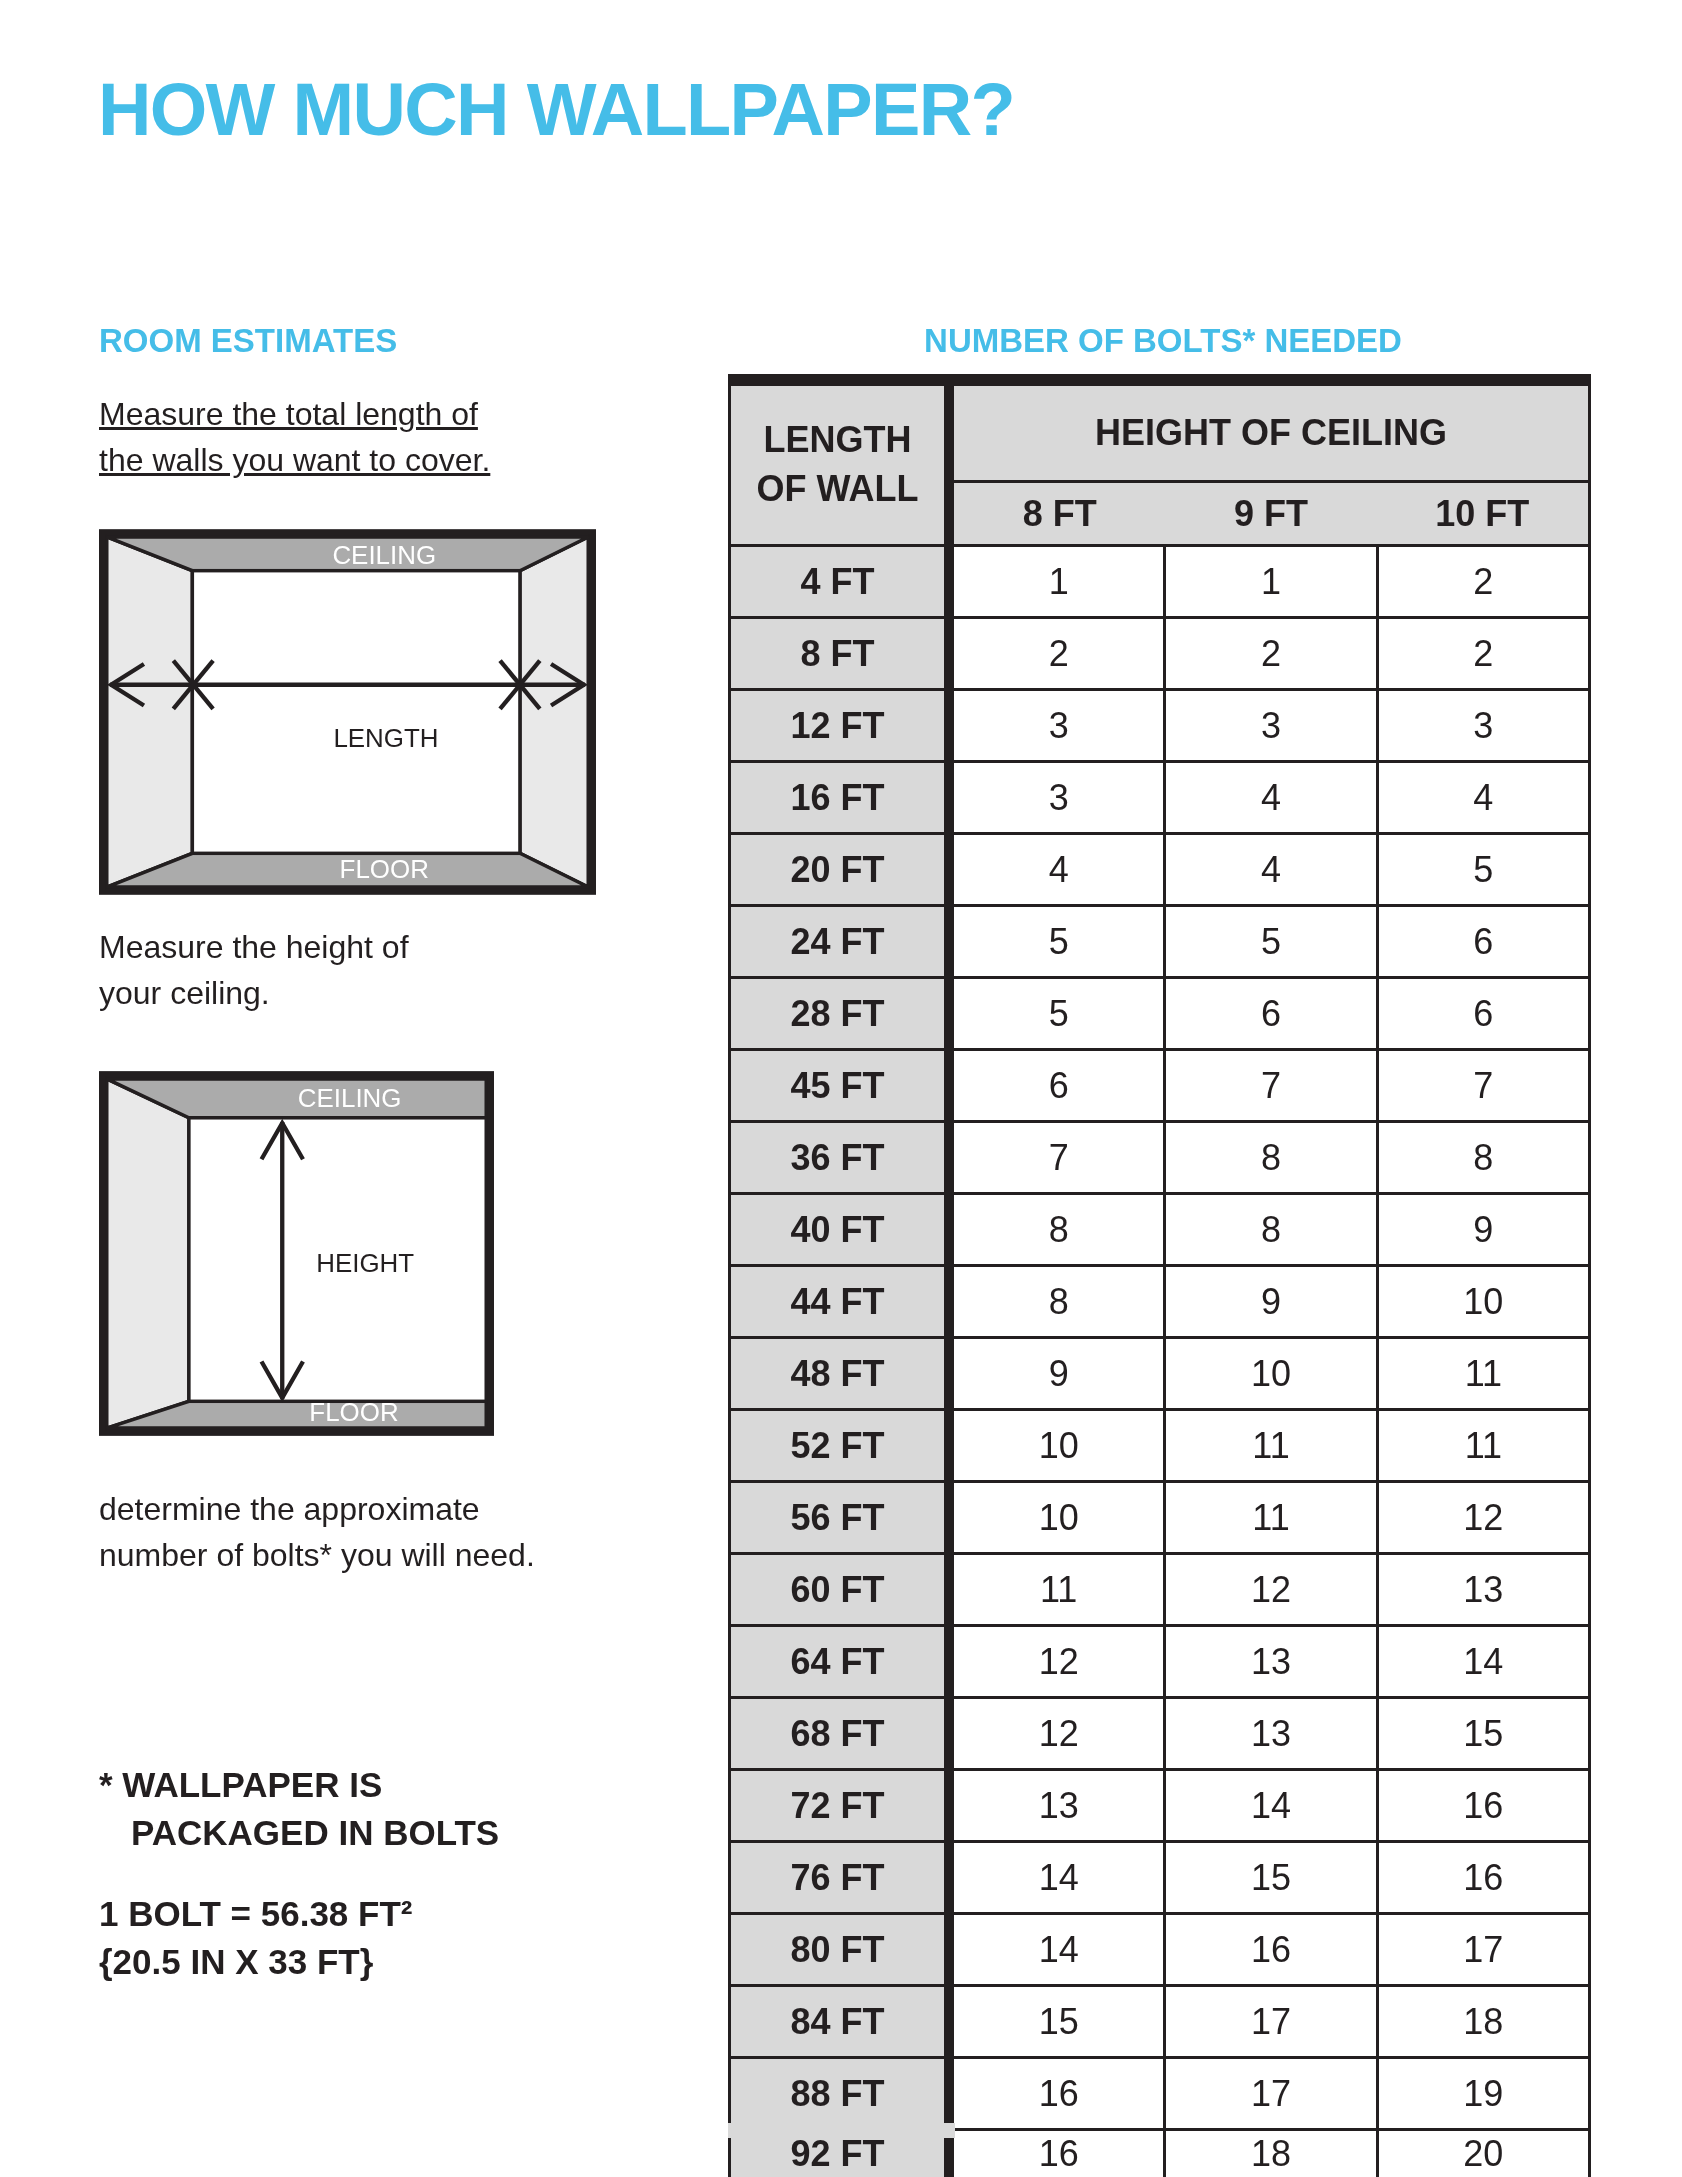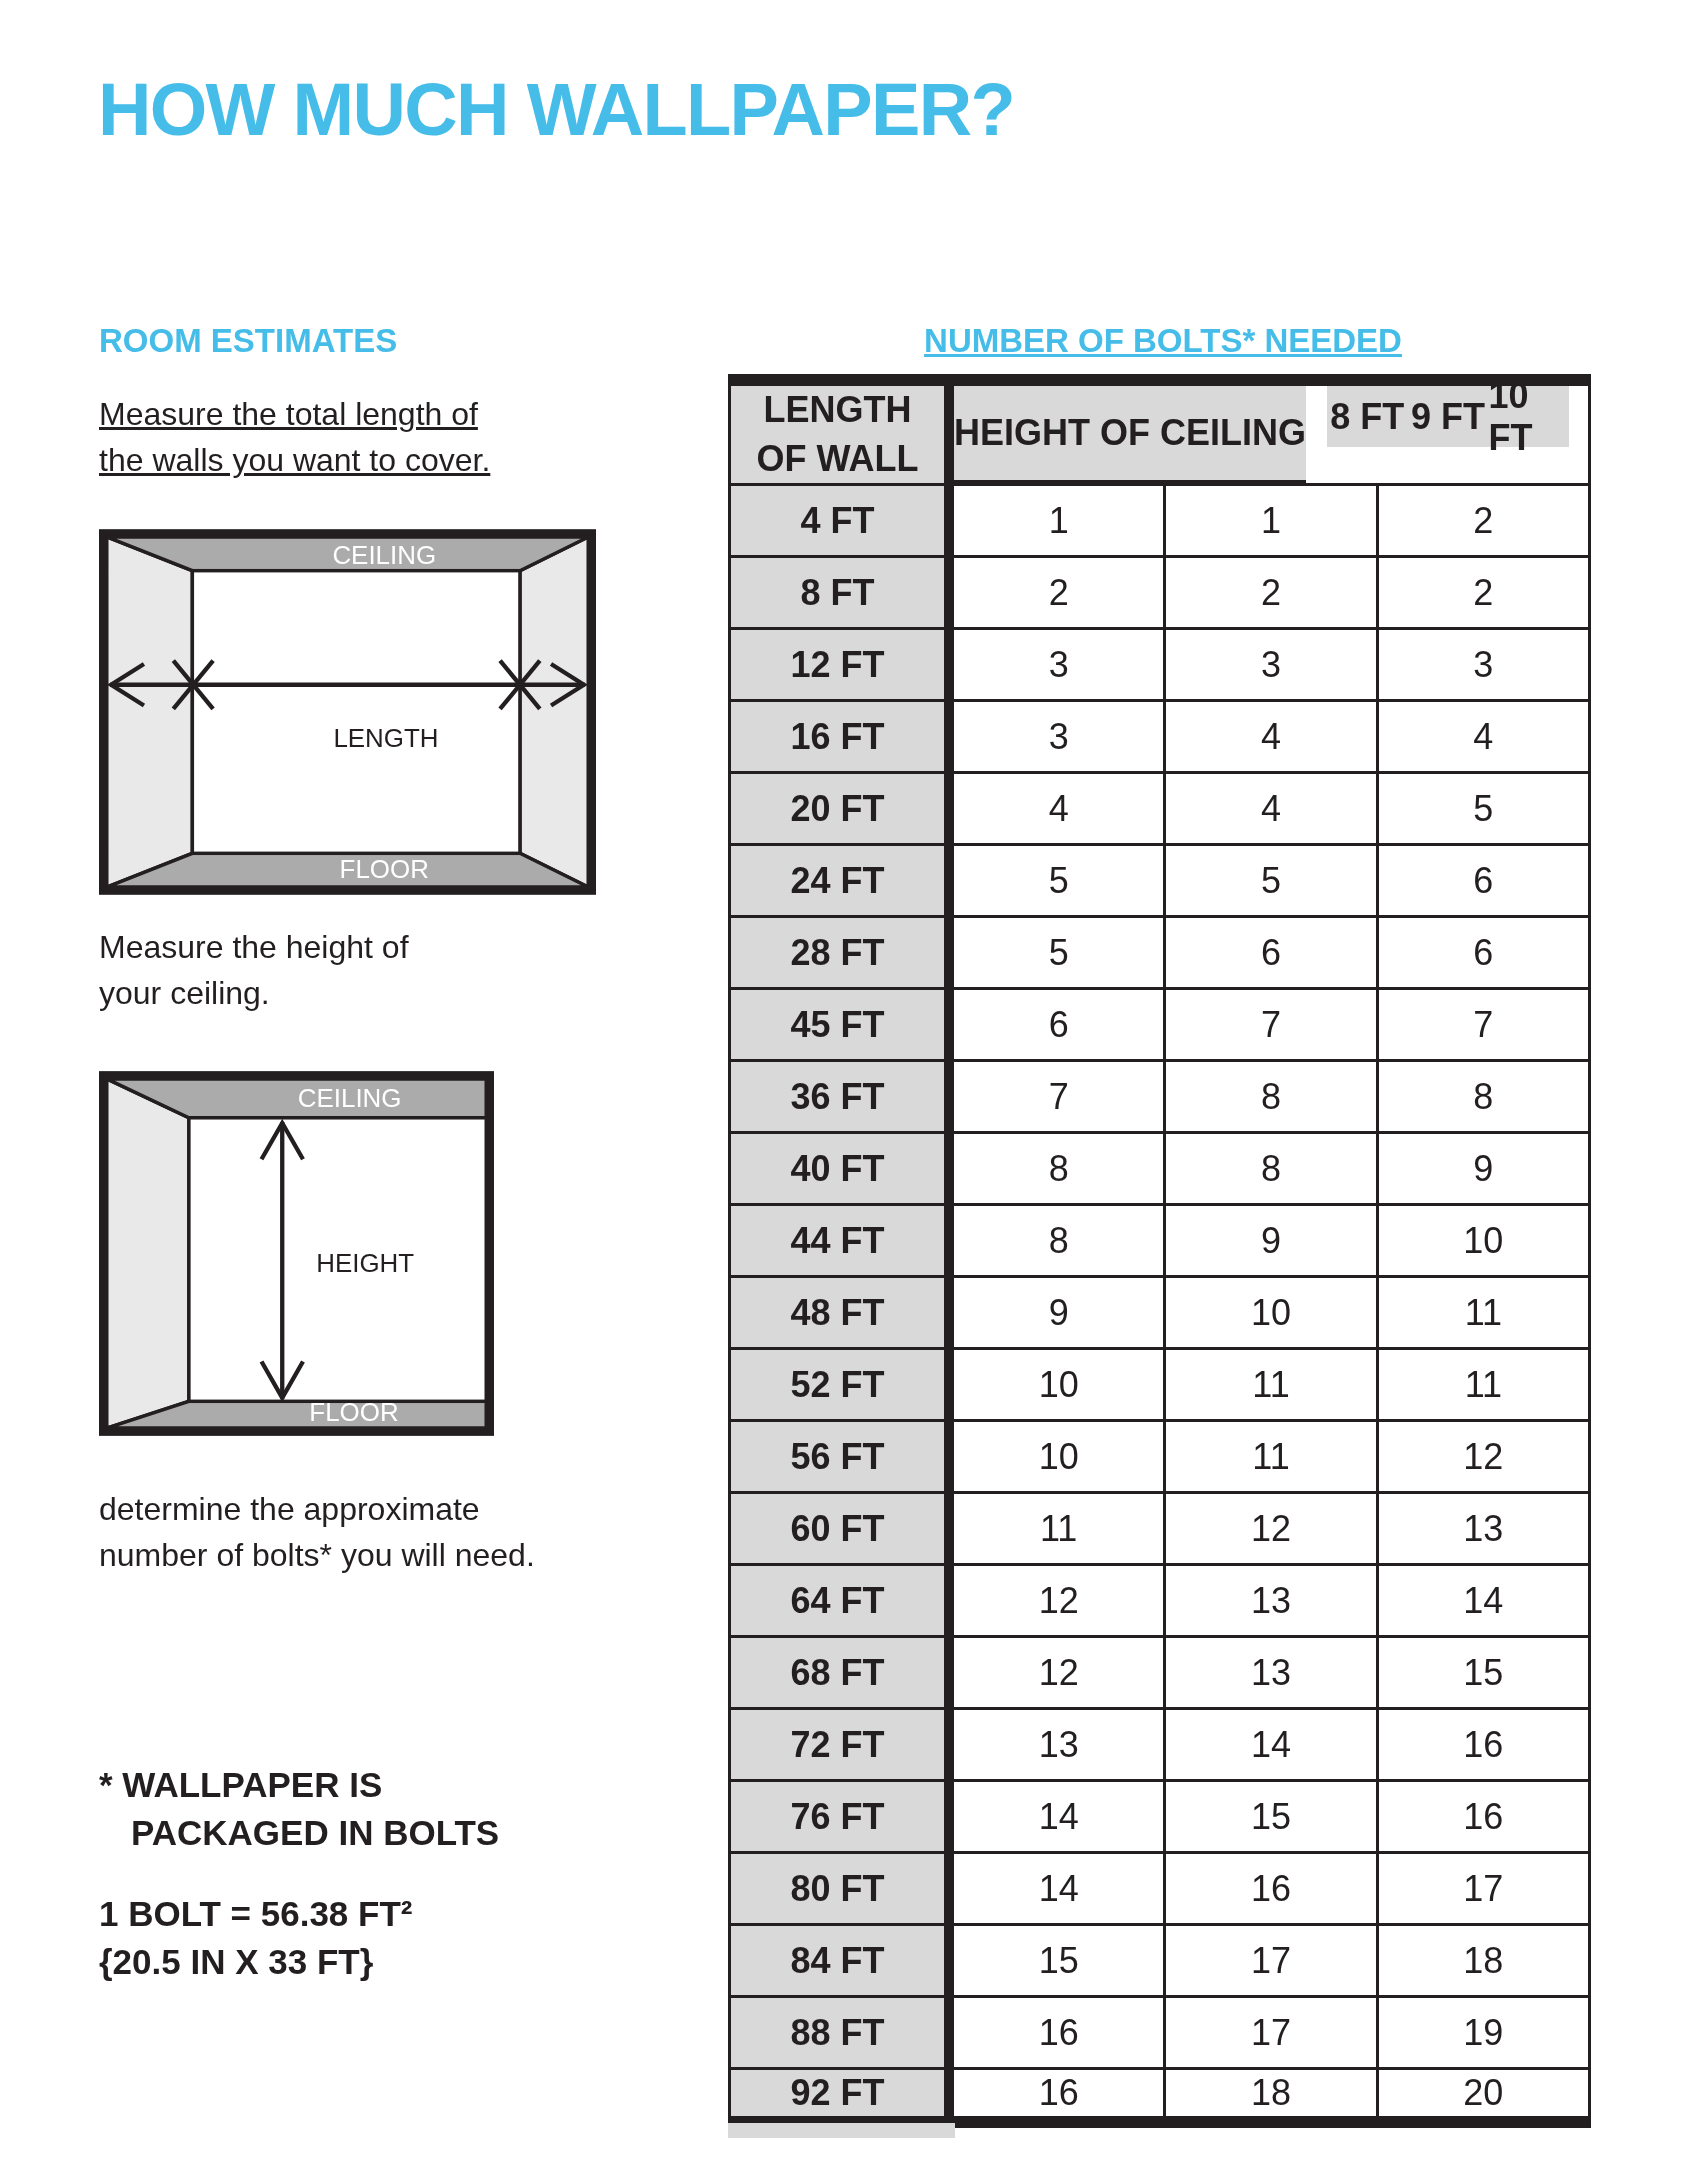--- a/index.html
+++ b/index.html
@@ -10,21 +10,21 @@
   .title {
     position:absolute; left:98px; top:73px;
     font-size:74px; font-weight:700; letter-spacing:-1.7px; line-height:1;
     color:#45bde8; white-space:nowrap;
   }
   .section-heading {
     position:absolute; font-size:33px; font-weight:700; letter-spacing:0;
     color:#45bde8; white-space:nowrap;
   }
   .room-heading { left:99px; top:322px; }
-  .bolts-heading { left:728px; top:322px; width:870px; text-align:center;text-decoration:underline; }
+  .bolts-heading { left:728px; top:322px; width:870px; text-align:center; }
   .para { position:absolute; left:99px; font-size:32px; line-height:46px; color:#231f20; }
   .para1 { top:391px;text-decoration:underline; }
   .para2 { top:924px; }
   .para3 { top:1486px; }
   .footnote { position:absolute; left:99px; top:1761px; font-size:35px; font-weight:700; line-height:48px; }
   .footnote .indent { padding-left:32px; }
   .boltinfo { position:absolute; left:99px; top:1890px; font-size:35px; font-weight:700; line-height:48px; }
   .diagram { position:absolute; left:99px; }
   .diagram1 { top:529px; }
   .diagram2 { top:1071px; }
@@ -36,21 +36,21 @@
     border-top:12px solid #231f20; border-bottom:12px solid #231f20;
     border-left:3.5px solid #231f20; border-right:3.5px solid #231f20;
     background:#ffffff;
   }
   .thead { display:flex; border-bottom:3.5px solid #231f20; }
   .thead-label {
     width:213px; flex:0 0 213px; background:#d9d9d9; border-right:10.4px solid #231f20;
     display:flex; align-items:center; justify-content:center; text-align:center;
     font-size:36px; font-weight:700; line-height:1.35;
   }
-  .thead-right { flex:1; display:flex; flex-direction:row;gap:21px; }
+  .thead-right { flex:1; display:flex; flex-direction:column; }
   .hoc-row {
     height:97px; box-sizing:border-box; background:#d9d9d9; border-bottom:3.5px solid #231f20;
     display:flex; align-items:center; justify-content:center;
     font-size:36px; font-weight:700;
   }
   .ft-row { height:61px; background:#d9d9d9; display:flex; }
   .ft-row span { flex:1; display:flex; align-items:center; justify-content:center; font-size:36px; font-weight:700; }
   .trow { display:flex; height:72px; box-sizing:border-box; border-bottom:3.5px solid #231f20; }
   .trow:last-child { border-bottom:none; height:46px; }
   .tlabel {

